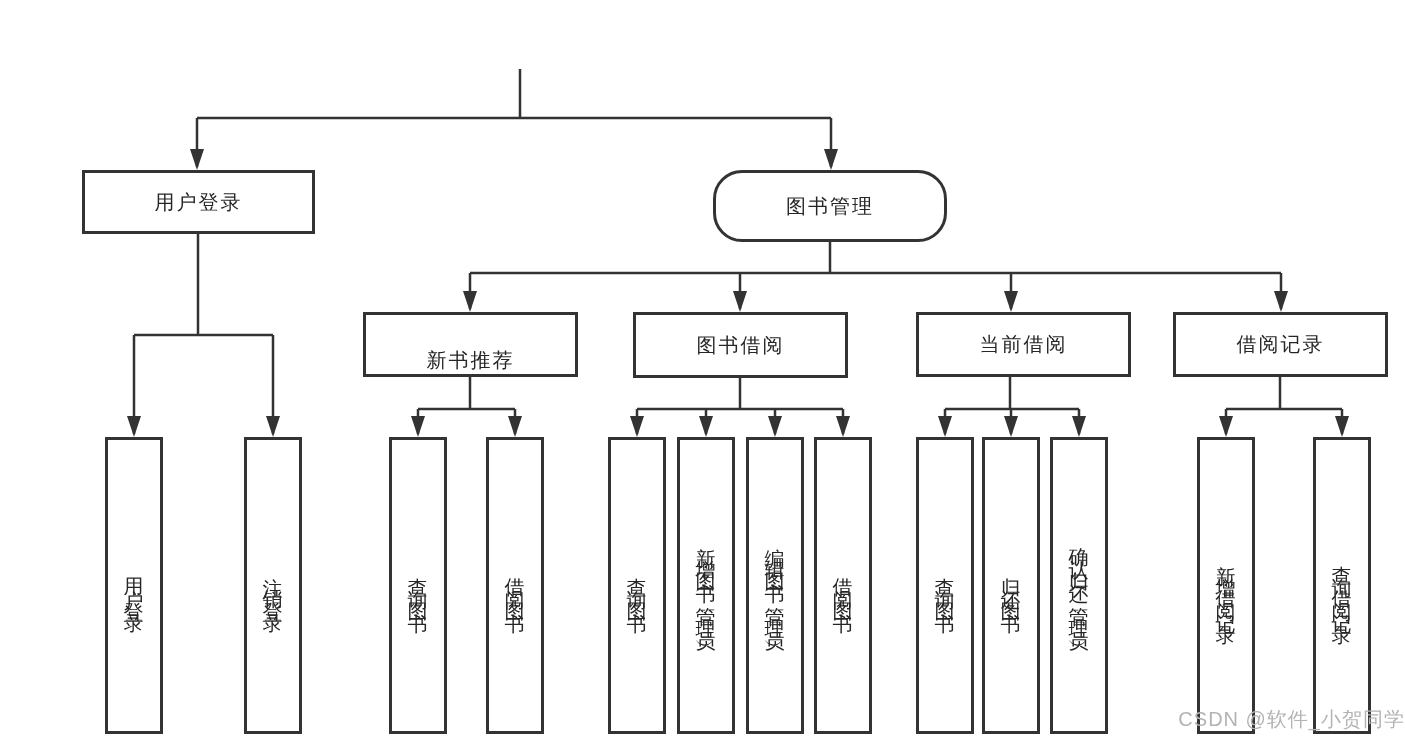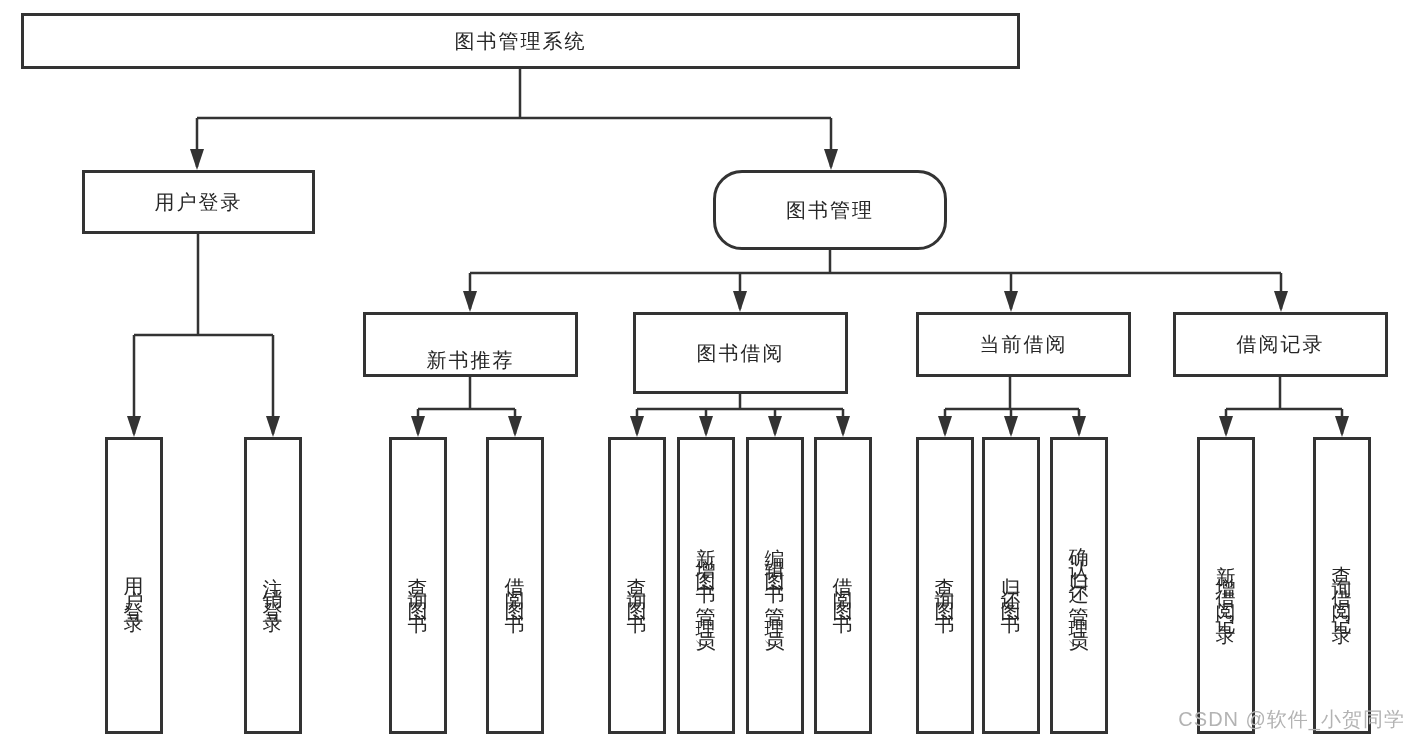--- a/index.html
+++ b/index.html
@@ -103,35 +103,32 @@
       <polygon points="768,416 782,416 775,437"></polygon>
       <polygon points="836,416 850,416 843,437"></polygon>
       <polygon points="938,416 952,416 945,437"></polygon>
       <polygon points="1004,416 1018,416 1011,437"></polygon>
       <polygon points="1072,416 1086,416 1079,437"></polygon>
       <polygon points="1219,416 1233,416 1226,437"></polygon>
       <polygon points="1335,416 1349,416 1342,437"></polygon>
     </g>
   </svg>
 
-  <div class="box" style="left:21px; top:13px; width:999px; height:56px;">
-    <span class="hlabel">图书管理系统</span>
-  </div>
 
   <div class="box" style="left:82px; top:170px; width:233px; height:64px;">
     <span class="hlabel">用户登录</span>
   </div>
-  <div class="box" style="left:713px; top:170px; width:234px; height:80px;border-radius:29px;">
+  <div class="box" style="left:713px; top:170px; width:234px; height:72px;border-radius:29px;">
     <span class="hlabel">图书管理</span>
   </div>
 
   <div class="box" style="left:363px; top:312px; width:215px; height:65px;align-items:flex-end;">
     <span class="hlabel">新书推荐</span>
   </div>
-  <div class="box" style="left:633px; top:312px; width:215px; height:82px;">
+  <div class="box" style="left:633px; top:312px; width:215px; height:66px;">
     <span class="hlabel">图书借阅</span>
   </div>
   <div class="box" style="left:903px; top:312px; width:215px; height:65px;margin-left:13px;">
     <span class="hlabel">当前借阅</span>
   </div>
   <div class="box" style="left:1173px; top:312px; width:215px; height:65px;">
     <span class="hlabel">借阅记录</span>
   </div>
 
   <div class="box leaf" style="left:105px;">

